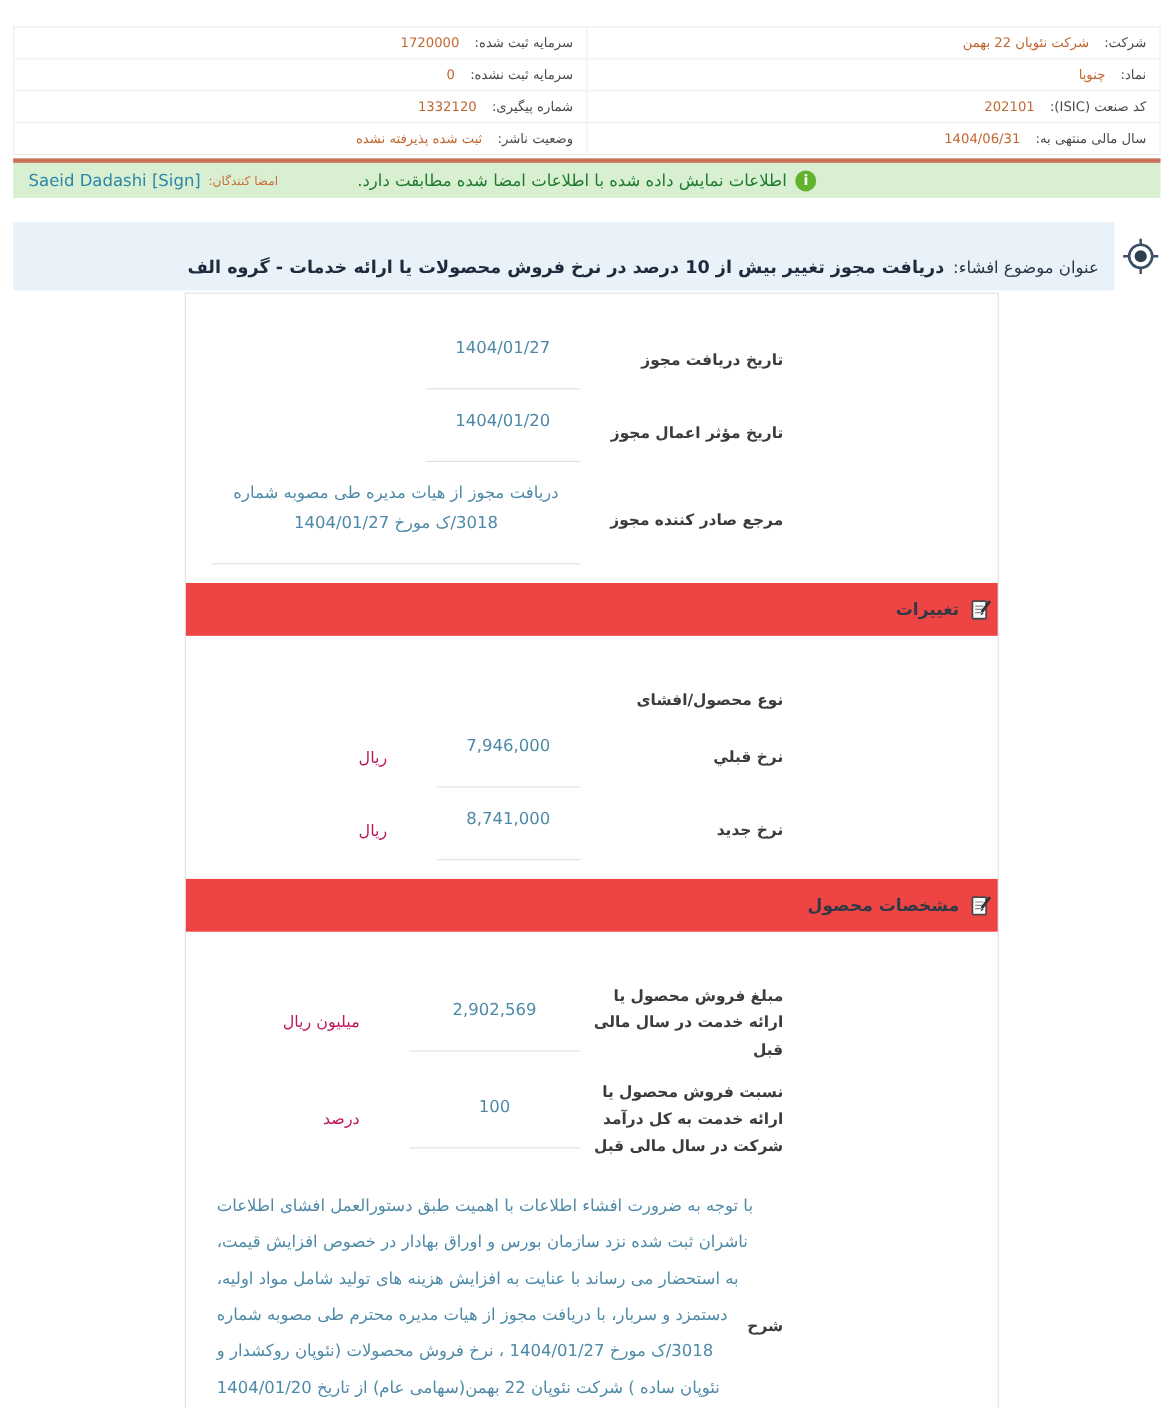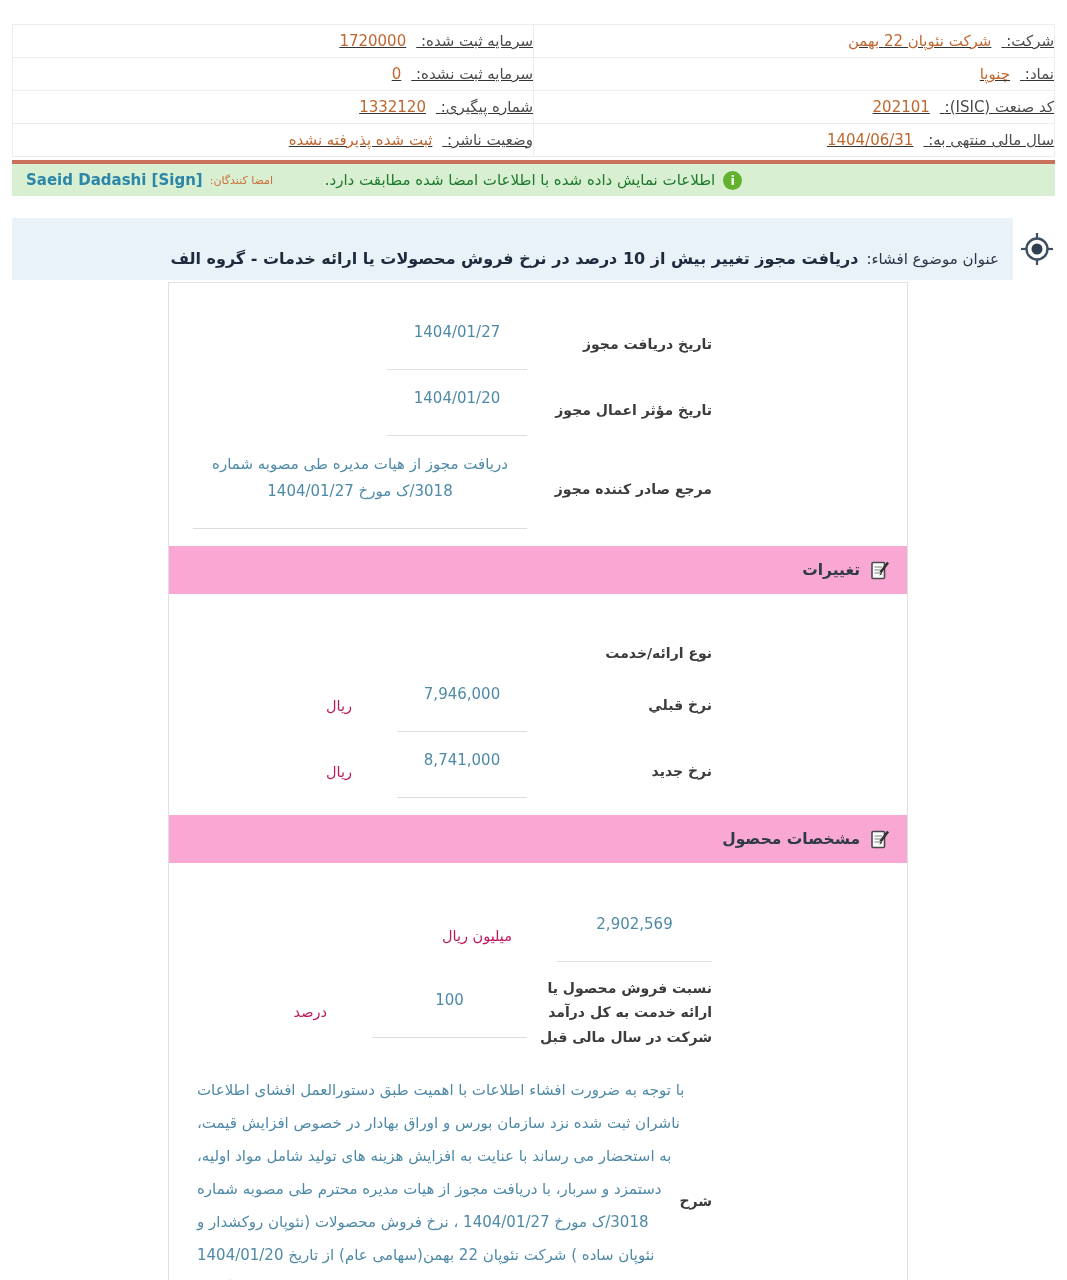--- a/index.html
+++ b/index.html
@@ -6,38 +6,38 @@
   html, body { margin:0; padding:0; background:#fff; }
   body {
     width:1067px; min-height:1280px;
     font-family:"DejaVu Sans", sans-serif;
     direction:rtl; color:#333;
   }
   .page { padding:24px 12px 30px; }
 
   
   table.company { width:100%; border-collapse:collapse; border:1px solid #e2e2e2; }
-  table.company td { border:1px solid #ededed; padding:7px 0; font-size:15px; width:50%; white-space:nowrap;text-decoration:underline; }
+  table.company td { border:1px solid #ededed; padding:7px 12px; font-size:12px; width:50%; white-space:nowrap; }
   .cell-label { color:#4b4b4b; }
   .cell-value { color:#c0662f; margin-right:10px; }
 
   
   .sign-bar {
     margin-top:3px; border-top:4px solid #c9705a; background:#d9efd2;
     height:36px; position:relative; display:flex; align-items:center; justify-content:center;
   }
   .sign-msg { display:flex; align-items:center; gap:8px; color:#1d7a2c; font-size:15px; }
   .info-icon {
     width:19px; height:19px; border-radius:50%; background:#63b22d; color:#fff;
     font-weight:bold; font-size:13px; display:flex; align-items:center; justify-content:center;
     flex-shrink:0;
   }
   .signers { position:absolute; left:14px; top:50%; transform:translateY(-50%); display:flex; align-items:center; gap:7px; }
   .signers-label { font-size:11px; color:#cb6f3a; }
-  .signer { font-size:15px; font-weight:bold; color:#2b86a8; text-decoration:none; cursor:pointer; }
+  .signer { font-size:15px; font-weight:normal; color:#2b86a8; text-decoration:none; cursor:pointer; }
 
   
   .subject-row { margin-top:22px; display:flex; align-items:center; }
   .target-icon { width:36px; height:36px; flex-shrink:0; margin-left:6px; }
   .subject-bar { flex:1; background:#e9f1f9; padding:12px 14px; display:flex; align-items:baseline; gap:8px; flex-wrap:wrap; }
   .subject-label { font-size:15px; color:#2a3648;margin-top:20px; }
   .subject-title { font-size:16px; font-weight:bold; color:#1d2b3d; }
 
   
   .panel { margin:2px 147px 0 156px; border:1px solid #e0e0e0; background:#fff; padding:28px 0 34px; }
@@ -53,21 +53,21 @@
   }
   .w-date   { width:140px; }
   .w-num    { width:130px; }
   .w-amount { width:155px; }
   .value-text { width:335px; text-align:center; }
   .value-desc { width:510px; text-align:left; line-height:2.2; margin-right:-170px; }
   .field-desc { padding-left:10px; }
   .unit { margin-right:45px; font-size:14.5px; color:#be185d; white-space:nowrap; }
 
   .section-header {
-    background:#f9a8d4; padding:13px 16px; display:flex; align-items:center; gap:9px;
+    background:#ef4444; padding:13px 4px; display:flex; align-items:center; gap:9px;
     font-size:15.5px; font-weight:bold; color:#2f3a46;
   }
   .memo-icon { width:22px; height:22px; flex-shrink:0; }
 
   .gap-sm { height:10px; } .gap-md { height:40px; }
 </style>
 </head>
 <body>
 
 <div class="page">
@@ -174,21 +174,21 @@
           <line x1="11.5" y1="13.5" x2="19" y2="3.5" stroke="#333" stroke-width="2.6"></line>
           <polygon points="11.6,13.6 10.4,16.4 13.2,15.1" fill="#333"></polygon>
         </svg>
       </span>
       <span>تغییرات</span>
     </div>
 
     <div class="gap-md"></div>
 
     <div class="field">
-      <div class="label">نوع ارائه/خدمت</div>
+      <div class="label">نوع محصول/افشای</div>
     </div>
 
     <div class="field">
       <div class="label">نرخ قبلي</div>
       <div class="value-box w-num">7,946,000</div>
       <div class="unit">ریال</div>
     </div>
 
     <div class="field">
       <div class="label">نرخ جدید</div>
@@ -208,20 +208,21 @@
           <line x1="11.5" y1="13.5" x2="19" y2="3.5" stroke="#333" stroke-width="2.6"></line>
           <polygon points="11.6,13.6 10.4,16.4 13.2,15.1" fill="#333"></polygon>
         </svg>
       </span>
       <span>مشخصات محصول</span>
     </div>
 
     <div class="gap-md"></div>
 
     <div class="field">
+      <div class="label">مبلغ فروش محصول یا ارائه خدمت در سال مالی قبل</div>
       <div class="value-box w-amount">2,902,569</div>
       <div class="unit">میلیون ریال</div>
     </div>
 
     <div class="field">
       <div class="label">نسبت فروش محصول یا ارائه خدمت به کل درآمد شرکت در سال مالی قبل</div>
       <div class="value-box w-amount">100</div>
       <div class="unit">درصد</div>
     </div>
 

